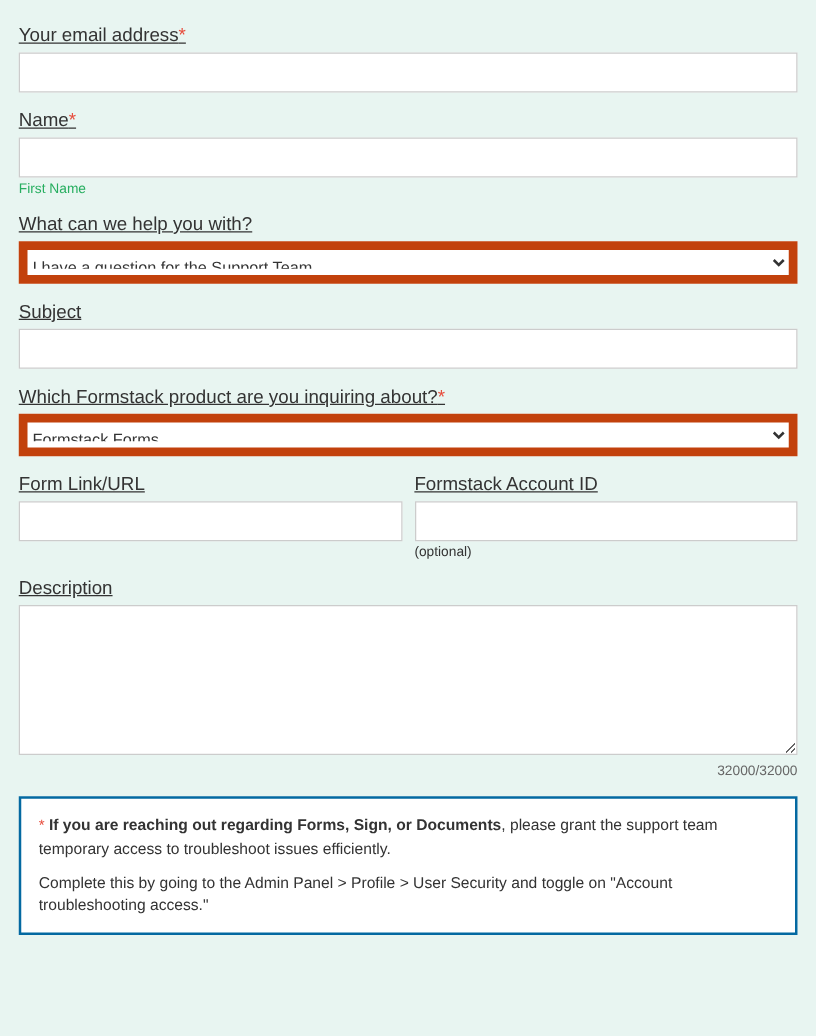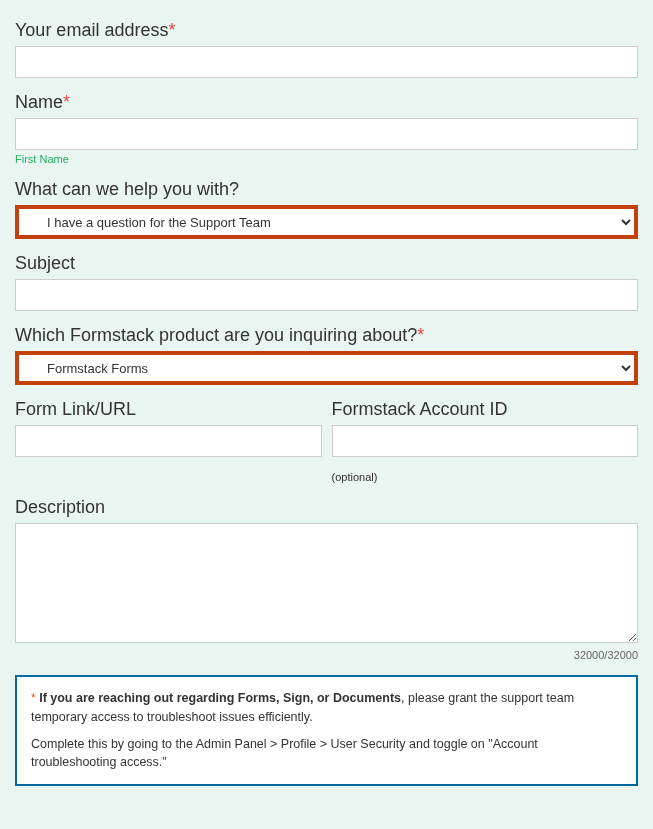--- a/index.html
+++ b/index.html
@@ -19,24 +19,25 @@
     .form-container {
       background-color: #e8f5f1;
       width: 100%;
     }
 
     .field-group {
       margin-bottom: 14px;
     }
 
     .field-label {
-      font-size: 18px;
+      font-size: 15px;
       color: #333;
       margin-bottom: 5px;
       display: block;
+      text-decoration: underline;
     }
 
     .field-label .required {
       color: #e74c3c;
     }
 
     .text-input {
       width: 100%;
       height: 32px;
       border: 1px solid #ccc;
@@ -58,23 +59,23 @@
 
     .sub-label {
       font-size: 11px;
       color: #27ae60;
       margin-top: 3px;
     }
 
     .select-input {
       width: 100%;
       height: 34px;
-      border: 4px solid #c2410c;
-      background-color: #fff;
-      padding: 5px 24px;
+      border: 7px solid #c2410c;
+      background-color: #fff;
+      padding: 5px 0;
       font-size: 13px;
       color: #333;
       appearance: auto;
       outline: none;
     }
 
     .two-col-row {
       display: flex;
       gap: 10px;
     }
@@ -83,21 +84,21 @@
       flex: 1;
     }
 
     .two-col-right {
       flex: 1;
     }
 
     .optional-label {
       font-size: 11px;
       color: #333;
-      margin-top: 14px;
+      margin-top: 3px;
     }
 
     textarea.text-area {
       width: 100%;
       height: 120px;
       border: 1px solid #ccc;
       background-color: #fff;
       padding: 5px 8px;
       font-size: 13px;
       color: #333;

